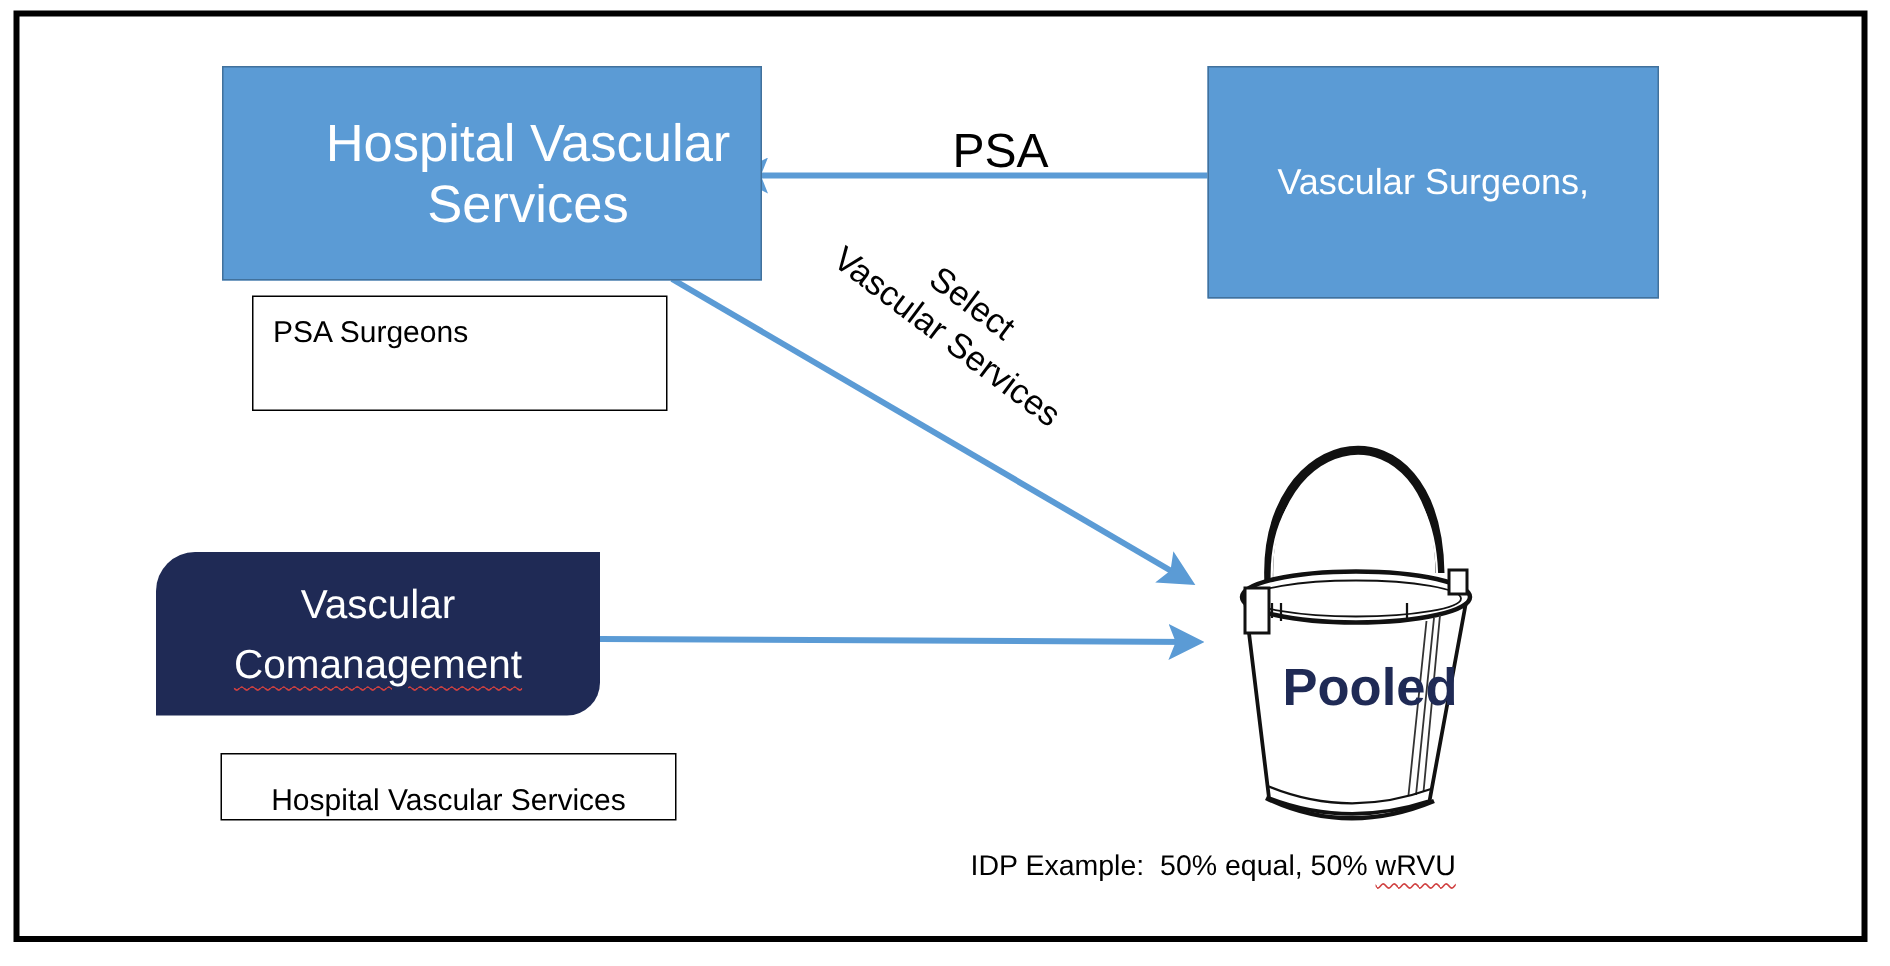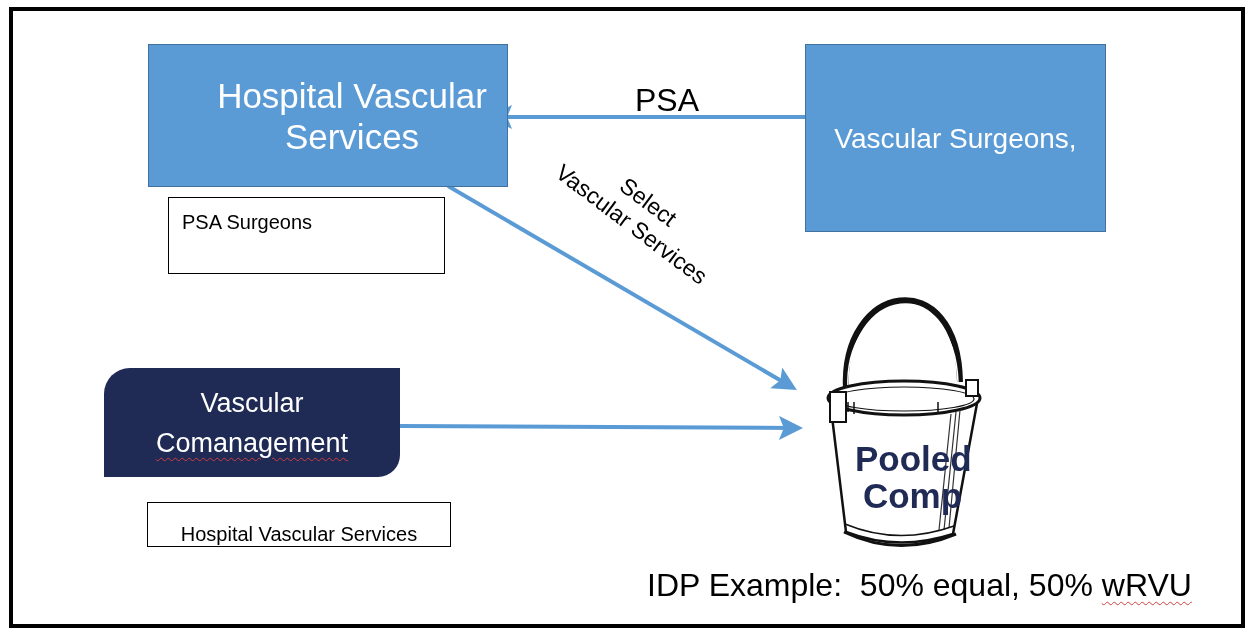--- a/index.html
+++ b/index.html
@@ -1,31 +1,31 @@
 <!DOCTYPE html>
 <html><head>
   <meta charset="utf-8">
   <style>
     html, body { margin: 0; padding: 0; background: #ffffff; }
     body { width: 1260px; height: 644px; position: relative; overflow: hidden; font-family: "Liberation Sans", "DejaVu Sans", sans-serif; }
     .frame { position: absolute; left: 9px; top: 7px; width: 1236px; height: 621px; border: 4px solid #000; box-sizing: border-box; }
     .box { position: absolute; display: flex; align-items: center; justify-content: center; text-align: center; color: #fff; box-sizing: border-box; }
     .blue { background: #5b9bd5; border: 1.5px solid #41719c; }
     #hvs { left: 148px; top: 44px; width: 360px; height: 143px; font-size: 35px; line-height: 41px; padding-left: 48px; }
-    #vspc { left: 805px; top: 44px; width: 301px; height: 188px; font-size: 28px; line-height: 41px; }
+    #vspc { left: 805px; top: 44px; width: 301px; height: 155px; font-size: 24px; line-height: 41px; }
     #vcm { left: 104px; top: 368px; width: 296px; height: 109px; background: #1f2a55; border-radius: 26px 0 22px 0; font-size: 27px; line-height: 40px; }
     #vcm .l2 { text-decoration: underline wavy #d04040; text-decoration-thickness: 1px; text-underline-offset: 5px; }
     .note { position: absolute; background: #fff; border: 1.5px solid #000; box-sizing: border-box; color: #000; font-size: 20px; }
     #note1 { left: 168px; top: 197px; width: 277px; height: 77px; padding: 9px 0 0 13px; line-height: 31px; }
     #note2 { left: 147px; top: 502px; width: 304px; height: 45px; display: flex; align-items: flex-end; justify-content: center; }
     svg.arrows { position: absolute; left: 0; top: 0; }
     .lbl { position: absolute; color: #000; font-size: 22px; white-space: nowrap; }
     #psa { left: 635px; top: 82px; font-size: 32px; }
     #select-lbl { left: 520px; top: 185px; width: 240px; text-align: center; transform-origin: 50% 50%; transform: rotate(37deg); line-height: 28px; font-size: 23px; }
-    #footer-lbl { left: 647px; top: 567px; font-size: 32px; }
+    #footer-lbl { left: 647px; top: 567px; font-size: 19px; }
     #footer-lbl .wrvu { text-decoration: underline wavy #d04040; text-decoration-thickness: 1px; text-underline-offset: 5px; }
     #bucket { position: absolute; left: 818px; top: 262px; }
     #bucket-lbl { position: absolute; left: 855px; top: 440px; width: 115px; text-align: center; color: #1f2a55; font-weight: bold; font-size: 35px; line-height: 37px; }
   </style>
 </head>
 <body>
 
 <div class="frame"></div>
 
 <svg class="arrows" width="1260" height="644">
@@ -83,16 +83,15 @@
   <path d="M30 140 L 30 150 M36 140 L36 152 M120 140 L 120 150" stroke="#111" stroke-width="1.5"></path>
   <path d="M138 150 L 126 268 M142 148 L 131 266 M133 152 L 121 268" stroke="#333" stroke-width="1.2"></path>
   <rect x="12" y="130" width="16" height="30" fill="#fff" stroke="#111" stroke-width="2"></rect>
   <rect x="148" y="118" width="12" height="16" fill="#fff" stroke="#111" stroke-width="2"></rect>
   <path d="M26 270 Q 80 296 138 272" fill="none" stroke="#111" stroke-width="3"></path>
   <path d="M27 262 Q 80 284 136 264" fill="none" stroke="#111" stroke-width="1.5"></path>
 </svg>
 
 <div id="bucket-lbl">
   <div>Pooled</div>
-  <div>Comp</div>
 </div>
 
 <div class="lbl" id="footer-lbl"><span style="white-space: pre;">IDP Example:  50% equal, 50% </span><span class="wrvu">wRVU</span></div>
 
 </body></html>

